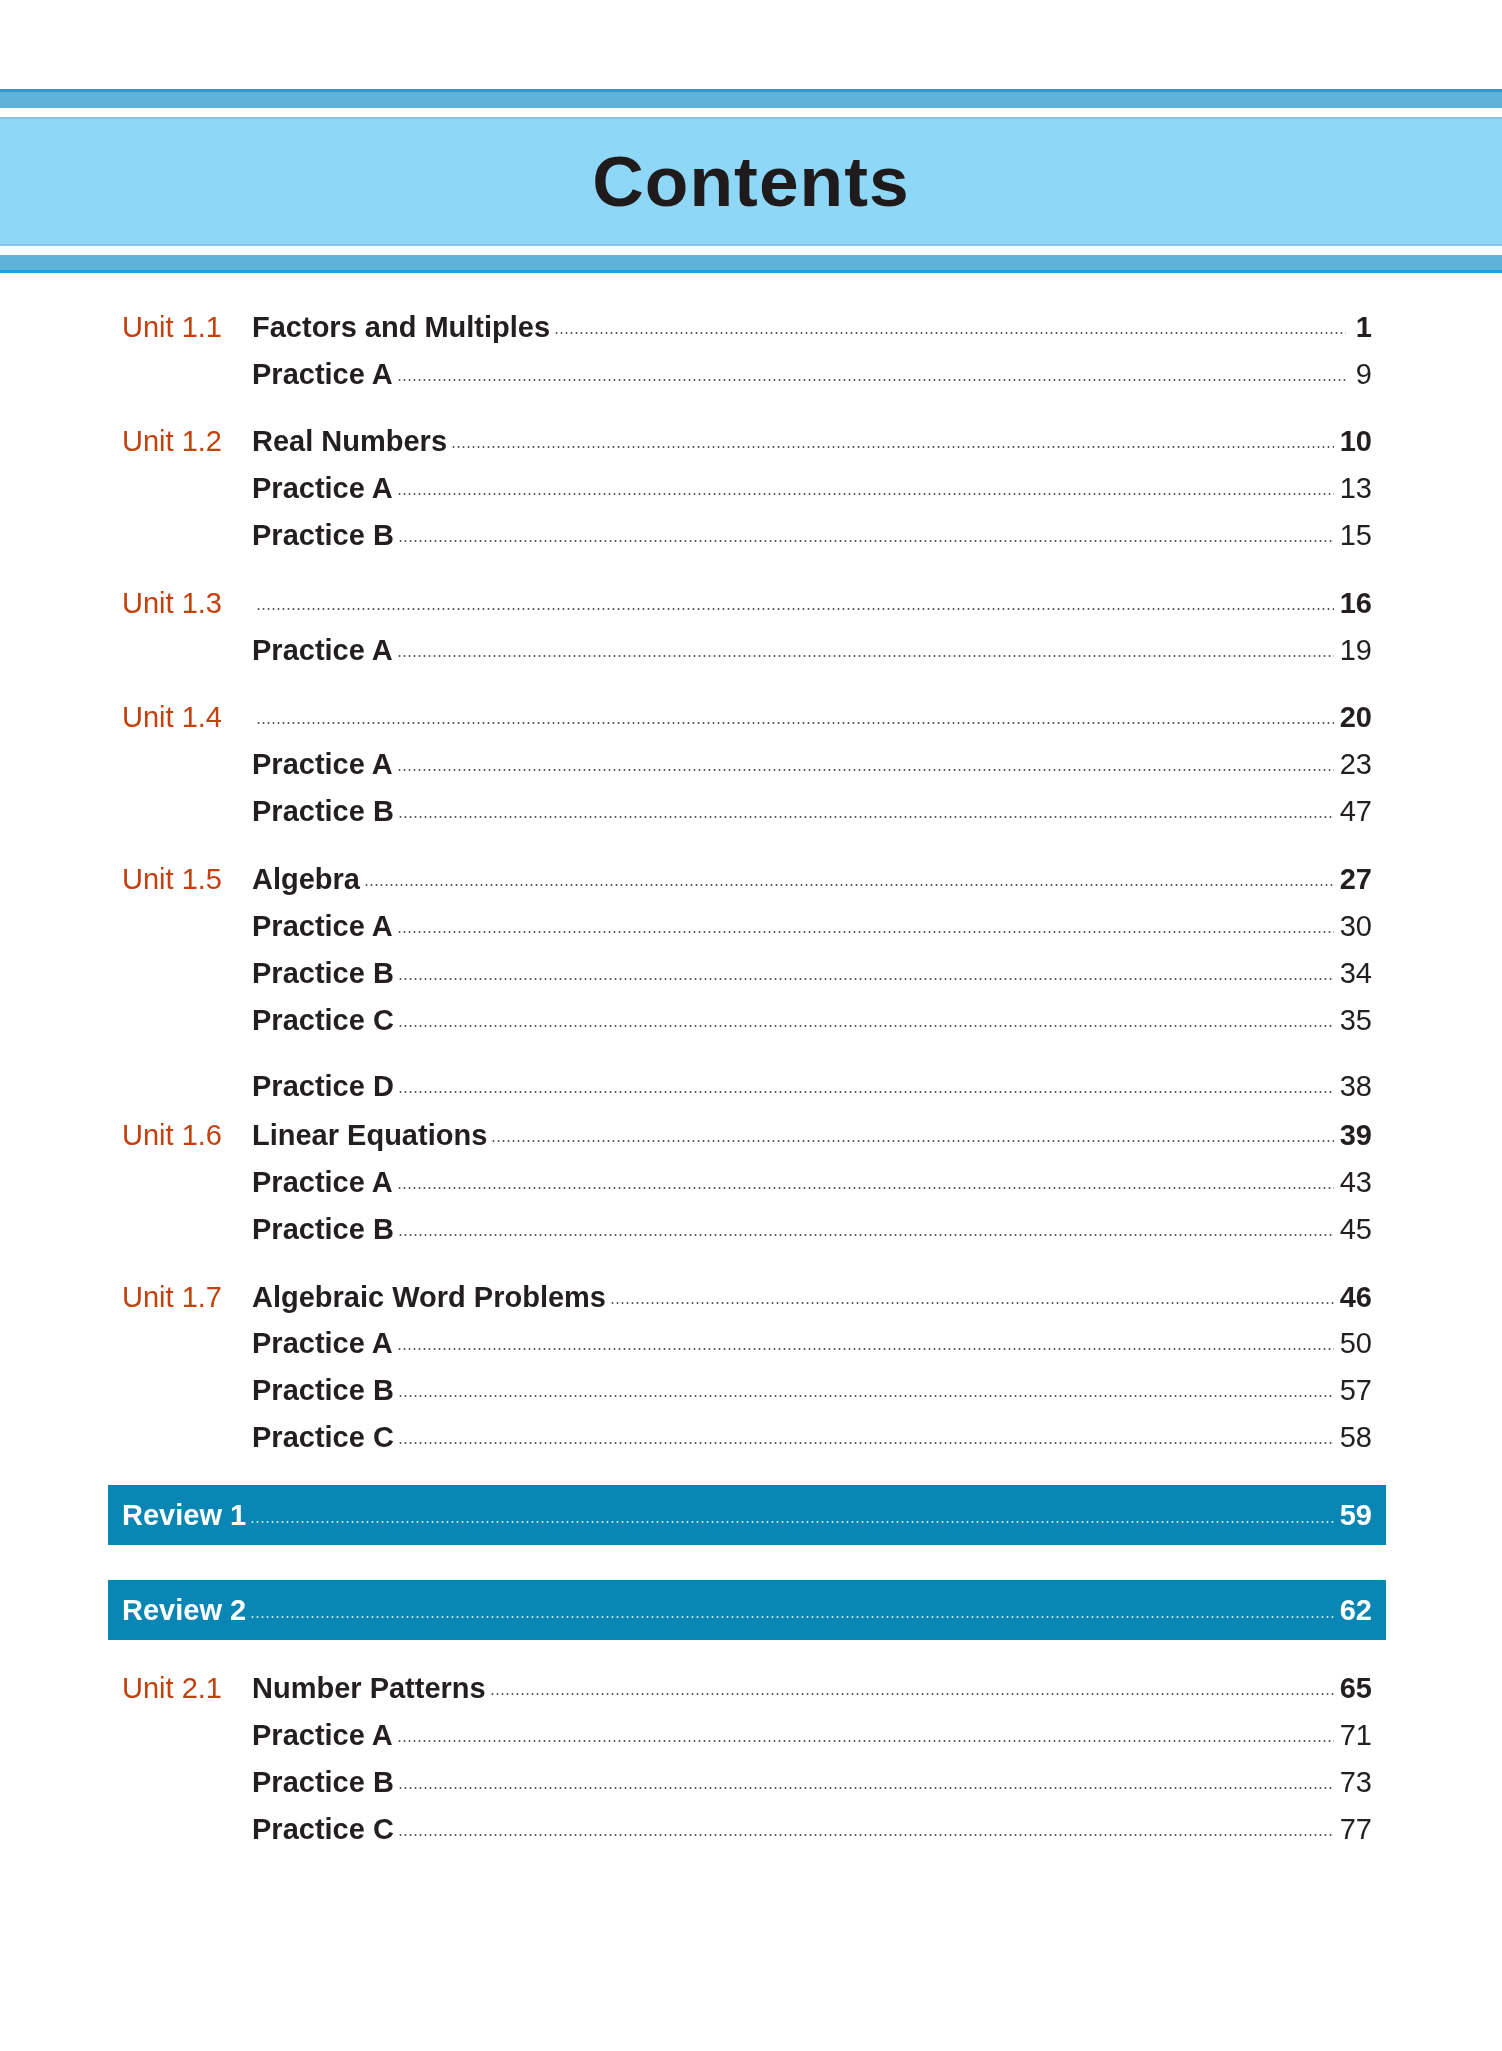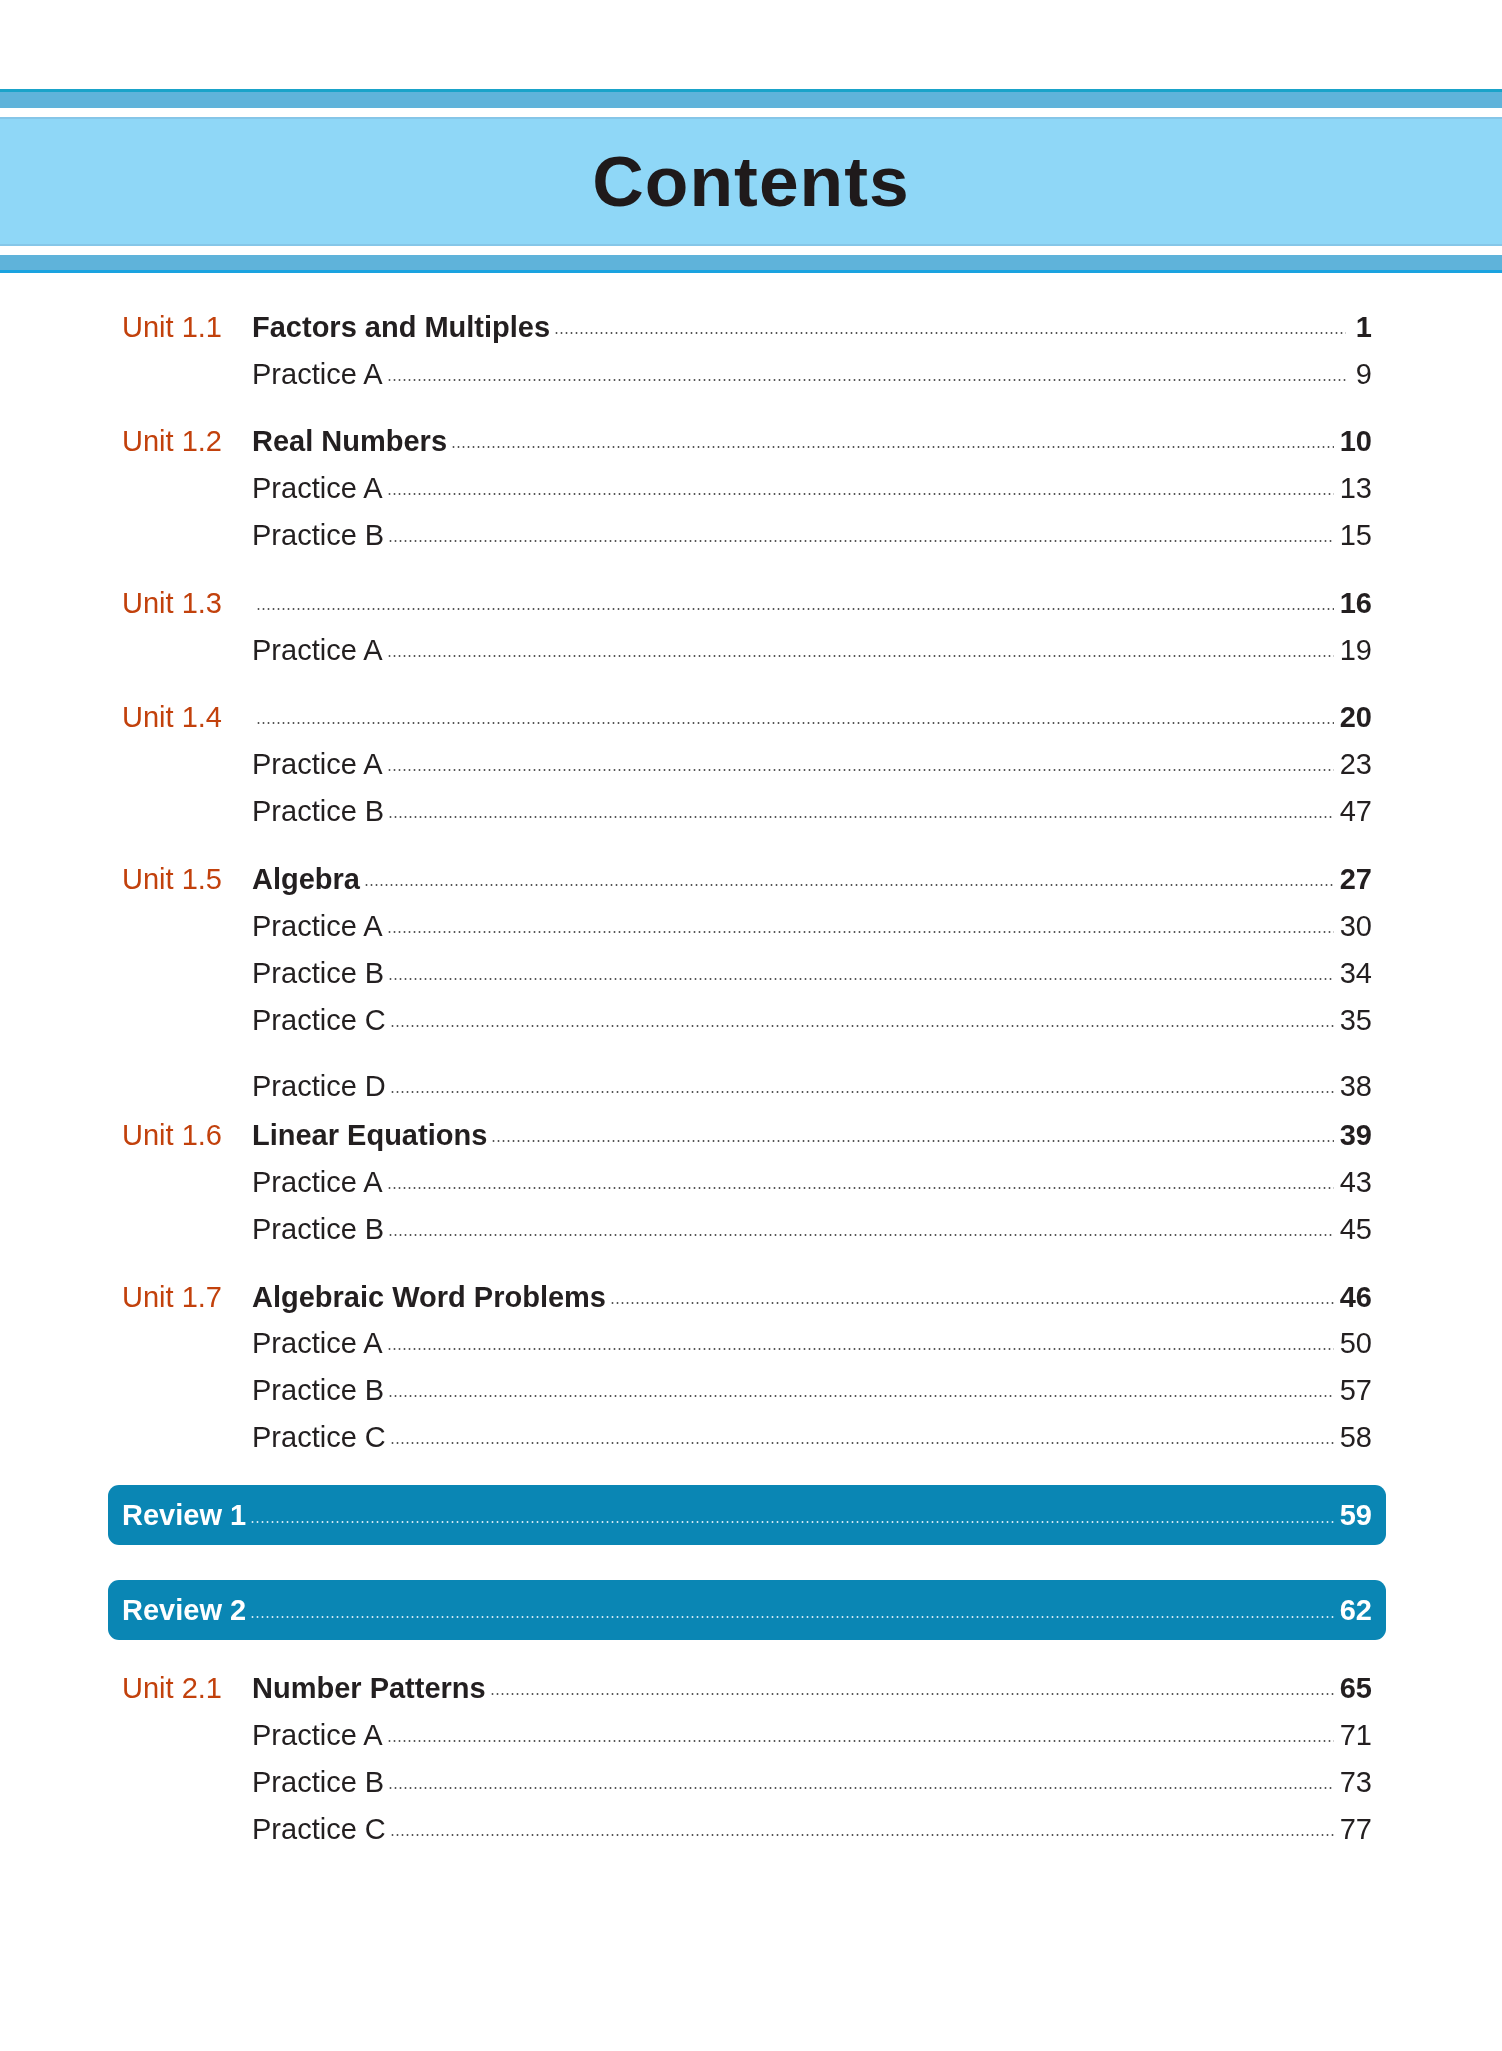--- a/index.html
+++ b/index.html
@@ -9,27 +9,27 @@
   .band-top-line { top: 89px; height: 3px; background: #1aa3c9; }
   .band-top { top: 92px; height: 16px; background: #5fb3da; }
   .band-main { top: 117px; height: 129px; background: #8fd7f7; border-top: 2px solid #86c6e8; border-bottom: 2px solid #86c6e8; box-sizing: border-box; }
   .band-bottom { top: 255px; height: 16px; background: #5fb3da; }
   .band-bottom-line { top: 270px; height: 3px; background: #1aa3e0; }
   .title { position: absolute; top: 117px; left: 0; width: 1502px; height: 129px; display: flex; align-items: center; justify-content: center;
            font-family: "Liberation Sans", sans-serif; font-weight: bold; font-size: 70px; color: #1f1a1b; letter-spacing: 1px; transform: scaleX(1.02); }
   .row { position: absolute; left: 122px; width: 1250px; height: 40px; display: flex; align-items: center; font-size: 29px; }
   .unit-label { width: 130px; color: #c2410c; font-weight: normal; flex: none; }
   .spacer { width: 130px; flex: none; }
-  .entry-title { flex: none; white-space: nowrap; }
+  .entry-title { flex: none; white-space: nowrap; font-weight: bold; }
   .row.unit .entry-title { font-weight: bold; }
   .leader { flex: 1; height: 4px; margin: 0 6px 0 4px; align-self: flex-end; margin-bottom: 12px;
             background-image: radial-gradient(circle, #555 0.9px, transparent 1.2px); background-size: 5px 4px; background-repeat: repeat-x; background-position: left center; }
   .page { flex: none; text-align: right; min-width: 20px; }
   .row.unit .page { font-weight: bold; }
-  .review-bar { position: absolute; left: 108px; width: 1278px; height: 60px; background: #0a86b4; display: flex; align-items: center; box-sizing: border-box; padding: 0 14px 0 14px; color: #ffffff; font-size: 29px; font-weight: bold; border-radius: 11px; }
+  .review-bar { position: absolute; left: 108px; width: 1278px; height: 60px; background: #0a86b4; display: flex; align-items: center; box-sizing: border-box; padding: 0 14px 0 14px; color: #ffffff; font-size: 29px; font-weight: bold; }
   .review-bar .leader { background-image: radial-gradient(circle, #cfe9f4 0.9px, transparent 1.2px); margin-bottom: 0; align-self: center; margin-top: 14px; }
 </style>
 </head>
 <body>
 
 <div class="band band-top-line"></div>
 <div class="band band-top"></div>
 <div class="band band-main"></div>
 <div class="band band-bottom"></div>
 <div class="band band-bottom-line"></div>

